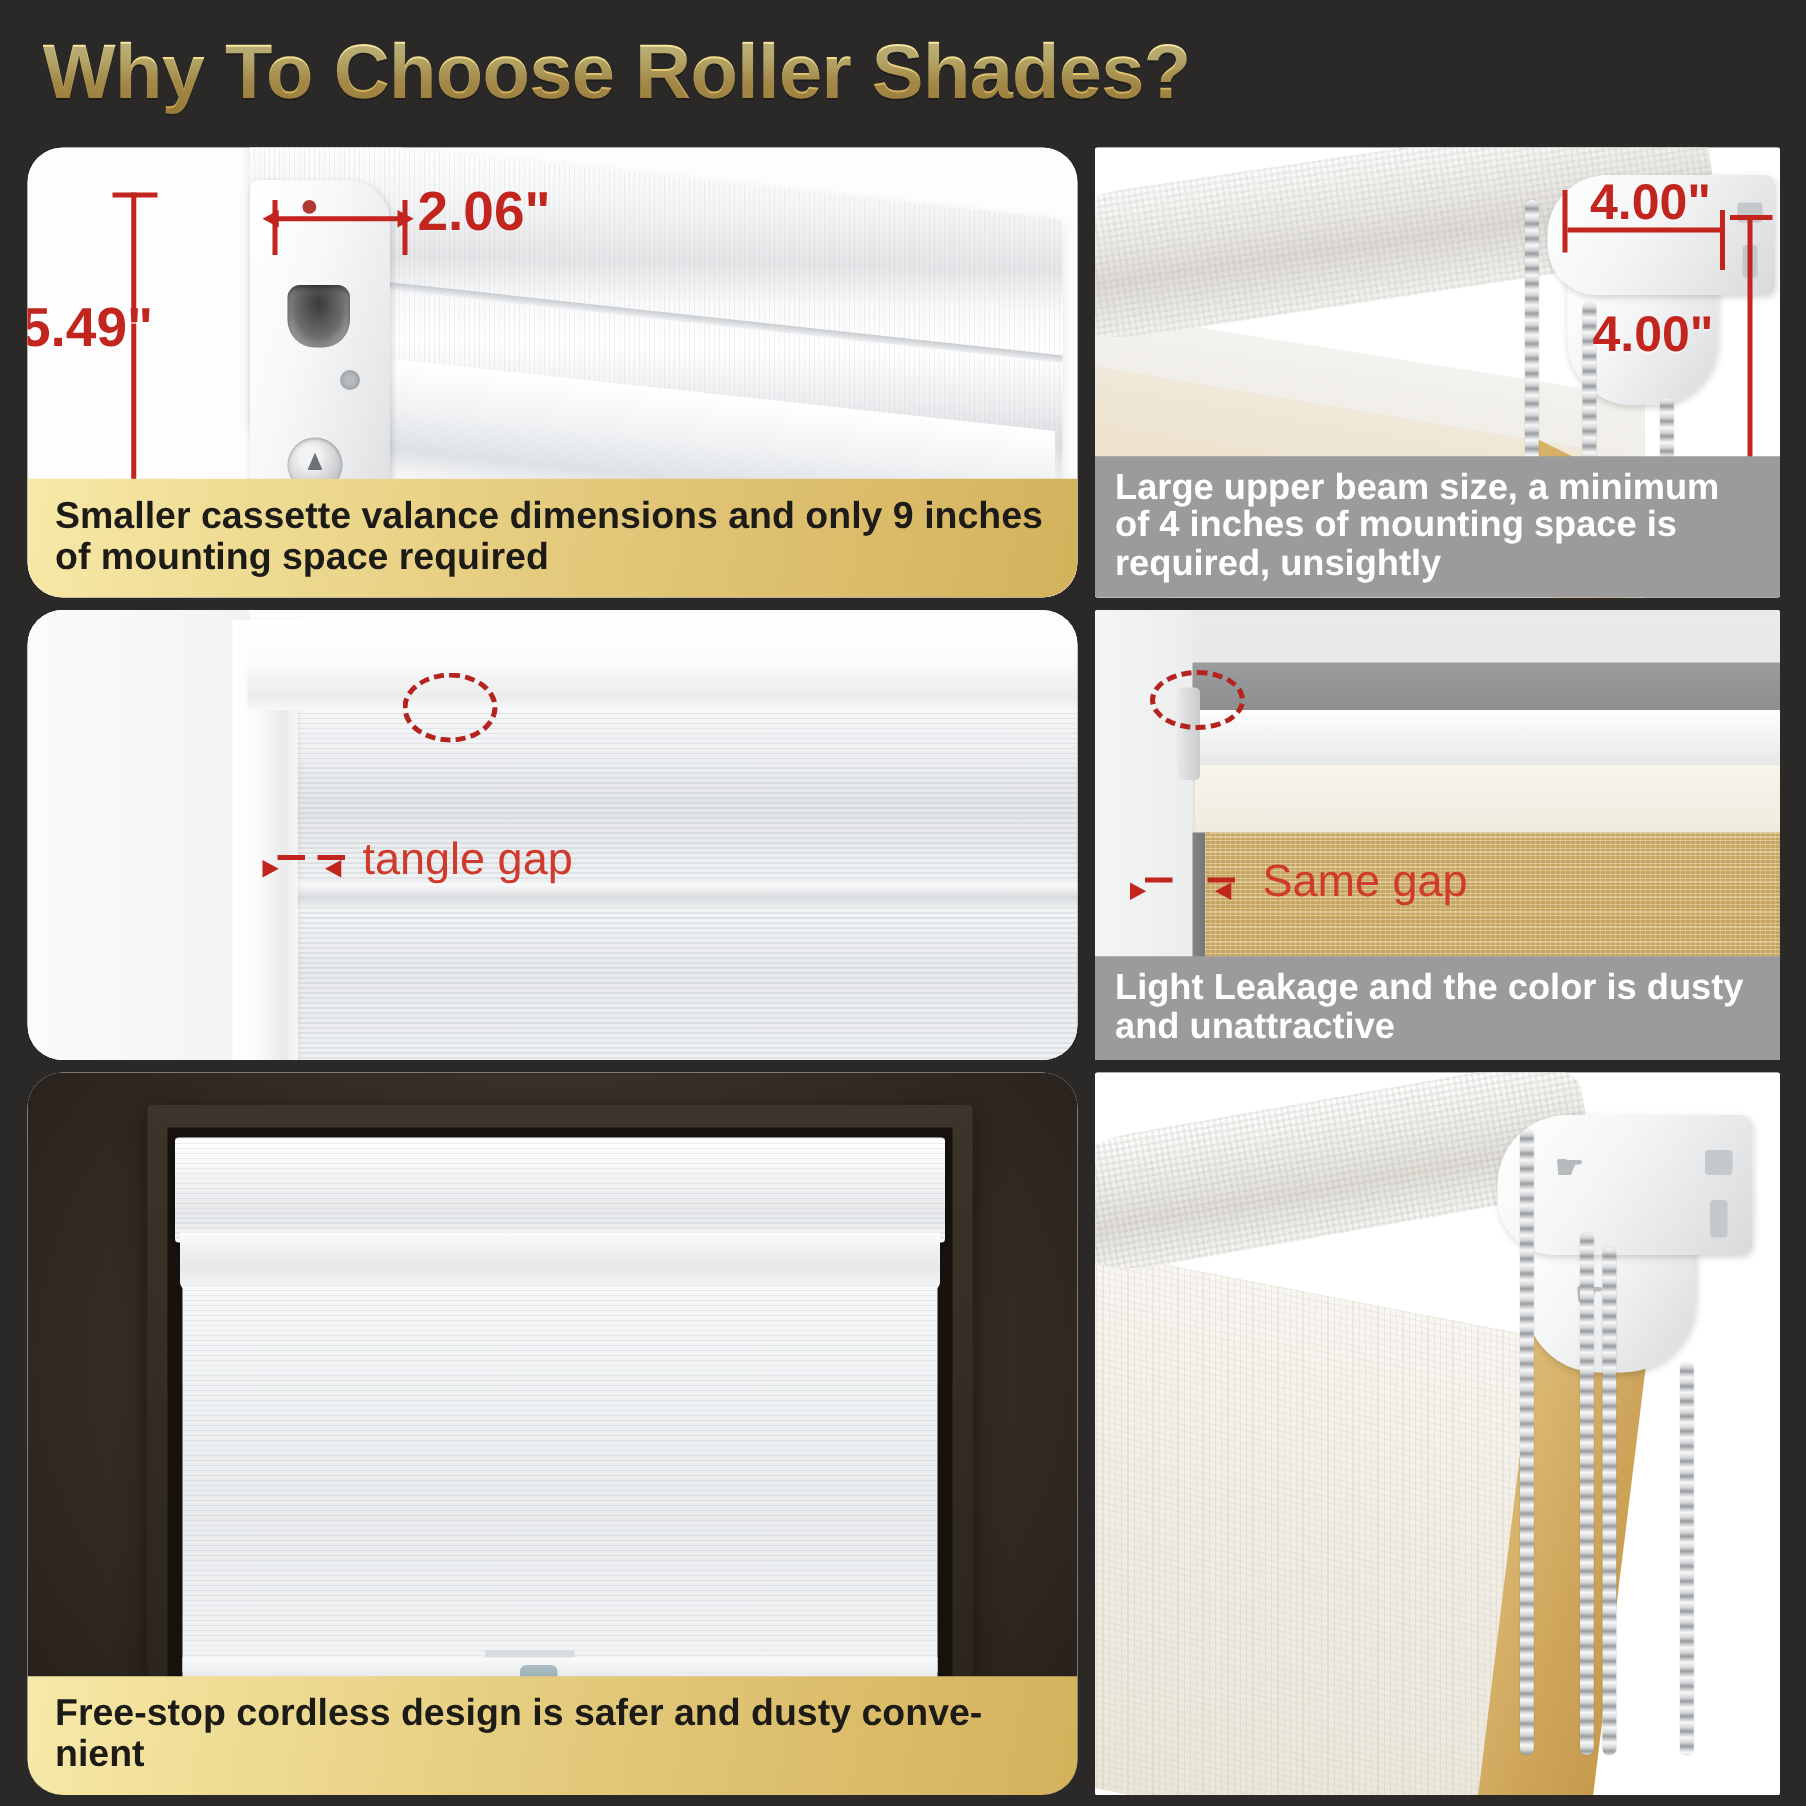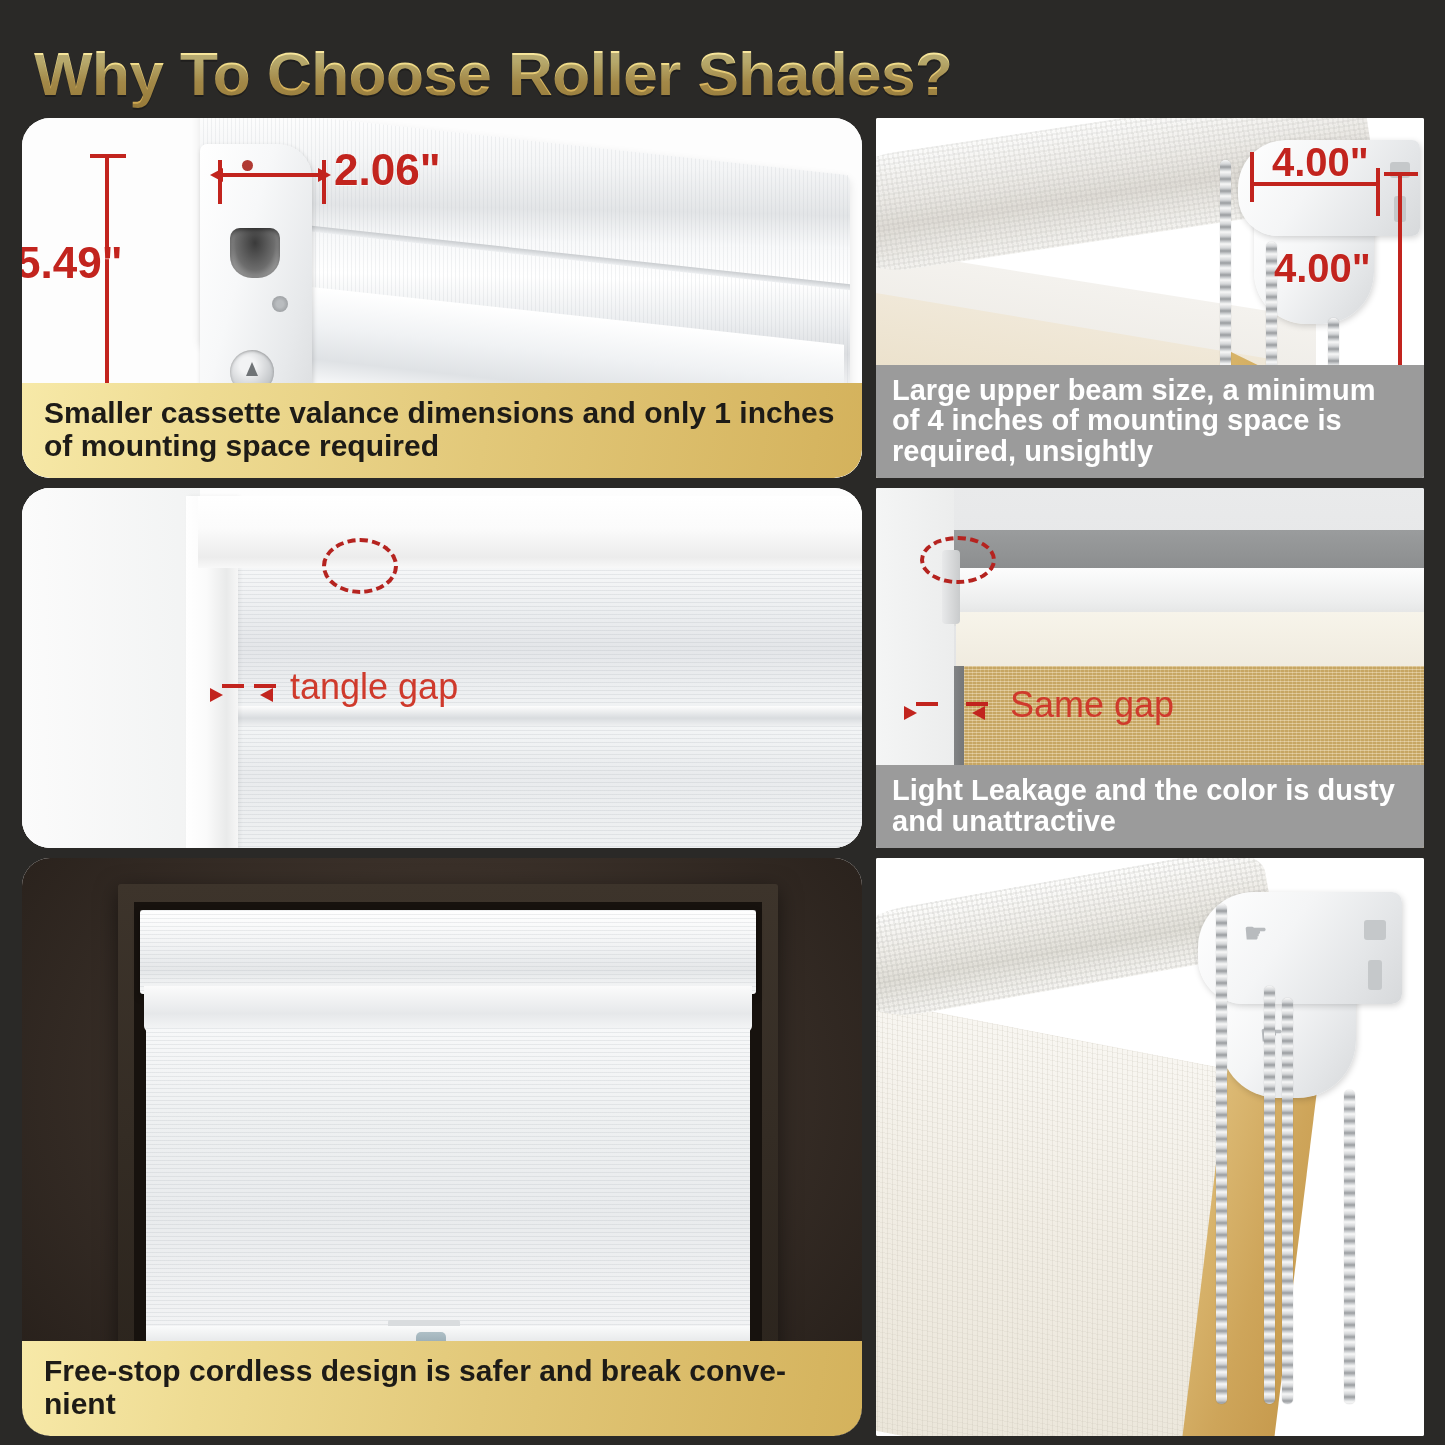--- a/index.html
+++ b/index.html
@@ -5,21 +5,21 @@
   * { margin:0; padding:0; box-sizing:border-box; }
   html,body { width:1445px; height:1445px; }
   body {
     background:#2a2927;
     font-family:"Liberation Sans", sans-serif;
     overflow:hidden;
     position:relative;
   }
 
   
-  .title-bar { position:absolute; left:0; top:16px; width:1302px; height:108px; }
+  .title-bar { position:absolute; left:0; top:0; width:1302px; height:108px; }
   .title-text {
     position:absolute; left:34px; top:22px;
     font-size:62px; font-weight:bold; letter-spacing:-0.5px;
     background:linear-gradient(to bottom,#fff0b4 0%,#f3e08e 34%,#d9b660 62%,#c9a24b 100%);
     -webkit-background-clip:text; background-clip:text;
     -webkit-text-fill-color:transparent; color:#e3c572;
     text-shadow:0 2px 0 rgba(0,0,0,0.25);
     white-space:nowrap;
   }
 
@@ -390,21 +390,21 @@
       <div class="dim" style="left:200px;  top:55px;  width:102px;height:4px;"></div>
       <div class="arrowL" style="left:188px; top:50px;"></div>
       <div class="arrowR" style="left:296px; top:50px;"></div>
       <div class="dim-label" style="left:312px; top:27px; font-size:44px;">2.06"</div>
 
       <div class="dim" style="left:83px;  top:36px;  width:4px;  height:242px;"></div>
       <div class="dim" style="left:68px;  top:36px;  width:36px; height:4px;"></div>
       <div class="dim" style="left:68px;  top:274px; width:36px; height:4px;"></div>
       <div class="dim-label" style="left:-6px; top:120px; font-size:44px;">5.49"</div>
     </div>
-    <div class="cap gold">Smaller cassette valance dimensions and only 1 inches of mounting space required</div>
+    <div class="cap gold">Smaller cassette valance dimensions and only 9 inches of mounting space required</div>
   </div>
 
   <div class="panel right c-right r1">
     <div class="photo">
       <div class="p2-bg"></div>
       <div class="p2-fab-white"></div>
       <div class="p2-fab-beige"></div>
       <div class="p2-gold-strip"></div>
       <div class="p2-roll"></div>
 
@@ -489,21 +489,21 @@
       </div>
 
       <div class="p5-hand"></div>
       <div class="p5-valance"></div>
       <div class="p5-valance-lip"></div>
       <div class="p5-fabric"></div>
       <div class="p5-tag"></div>
       <div class="p5-bottomrail"></div>
       <div class="p5-grip"></div>
     </div>
-    <div class="cap gold">Free-stop cordless design is safer and break conve-nient</div>
+    <div class="cap gold">Free-stop cordless design is safer and dusty conve-nient</div>
   </div>
 
   <div class="panel right c-right r3">
     <div class="photo">
       <div class="p6-bg"></div>
       <div class="p6-fab-white"></div>
       <div class="p6-gold"></div>
       <div class="p6-roll"></div>
 
       <div class="bracket p6-bracket-low">

